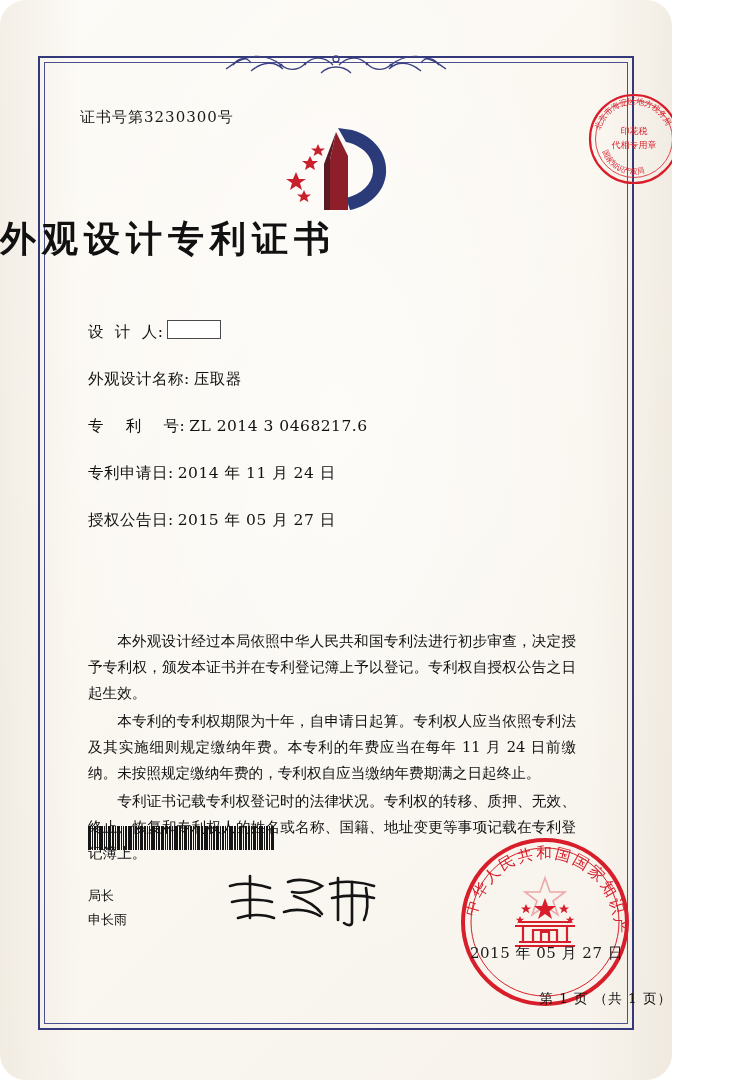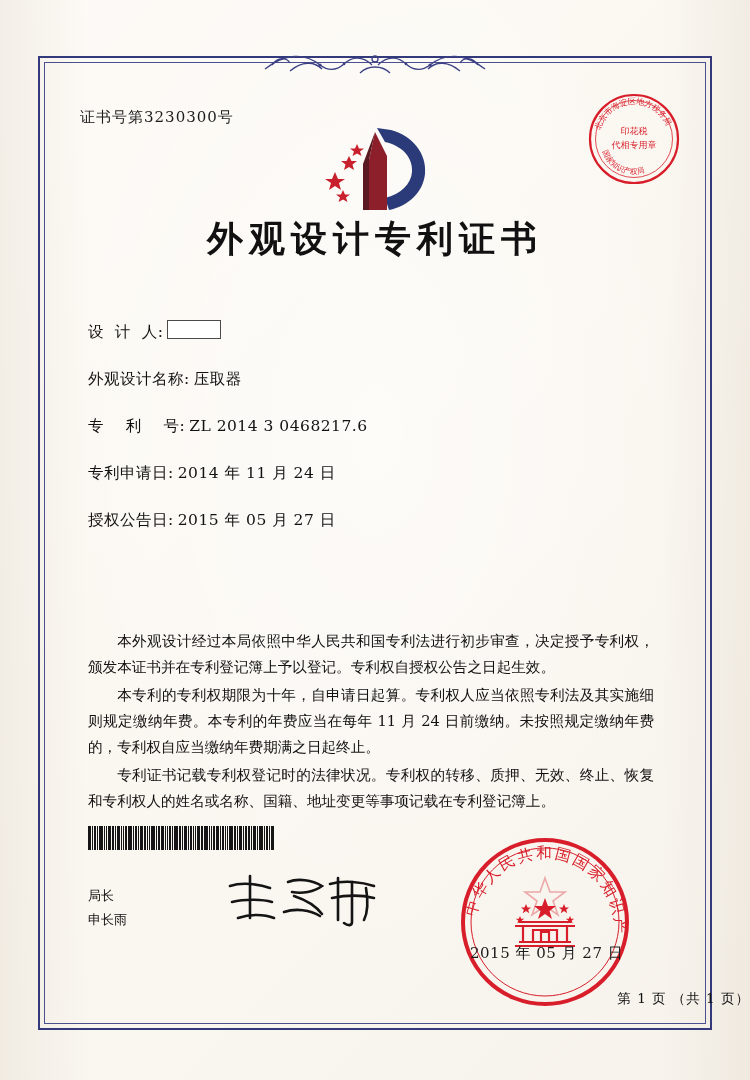--- a/index.html
+++ b/index.html
@@ -5,24 +5,25 @@
   html, body {
     margin: 0;
     padding: 0;
     background: #ffffff;
   }
   body {
     font-family: "DejaVu Serif", "Liberation Serif", serif;
   }
   .page {
     position: relative;
-    width: 750px;
+    width: 672px;
     height: 1080px;
     overflow: hidden;
     background: linear-gradient(135deg, #fdfbf7 0%, #fbf8f2 40%, #f7f3ec 100%);
+    border-radius: 26px;
   }
   
   .paper-shade {
     position: absolute;
     inset: 0;
     background:
       radial-gradient(ellipse at 50% 40%, rgba(255,255,255,0.55) 0%, rgba(250,246,238,0.0) 60%),
       linear-gradient(90deg, rgba(225,215,200,0.35) 0%, rgba(255,255,255,0) 12%, rgba(255,255,255,0) 88%, rgba(225,215,200,0.35) 100%);
     pointer-events: none;
   }
@@ -75,21 +76,20 @@
     height: 95px;
   }
   .logo svg { display:block; width:100%; height:100%; }
 
   
   .title {
     position: absolute;
     left: 0;
     right: 0;
     top: 215px;
-    text-align: center;
     font-size: 36px;
     font-weight: bold;
     letter-spacing: 6px;
     color: #111;
     font-family: "DejaVu Serif", "Liberation Serif", serif;
   }
 
   
   .seal-top {
     position: absolute;

